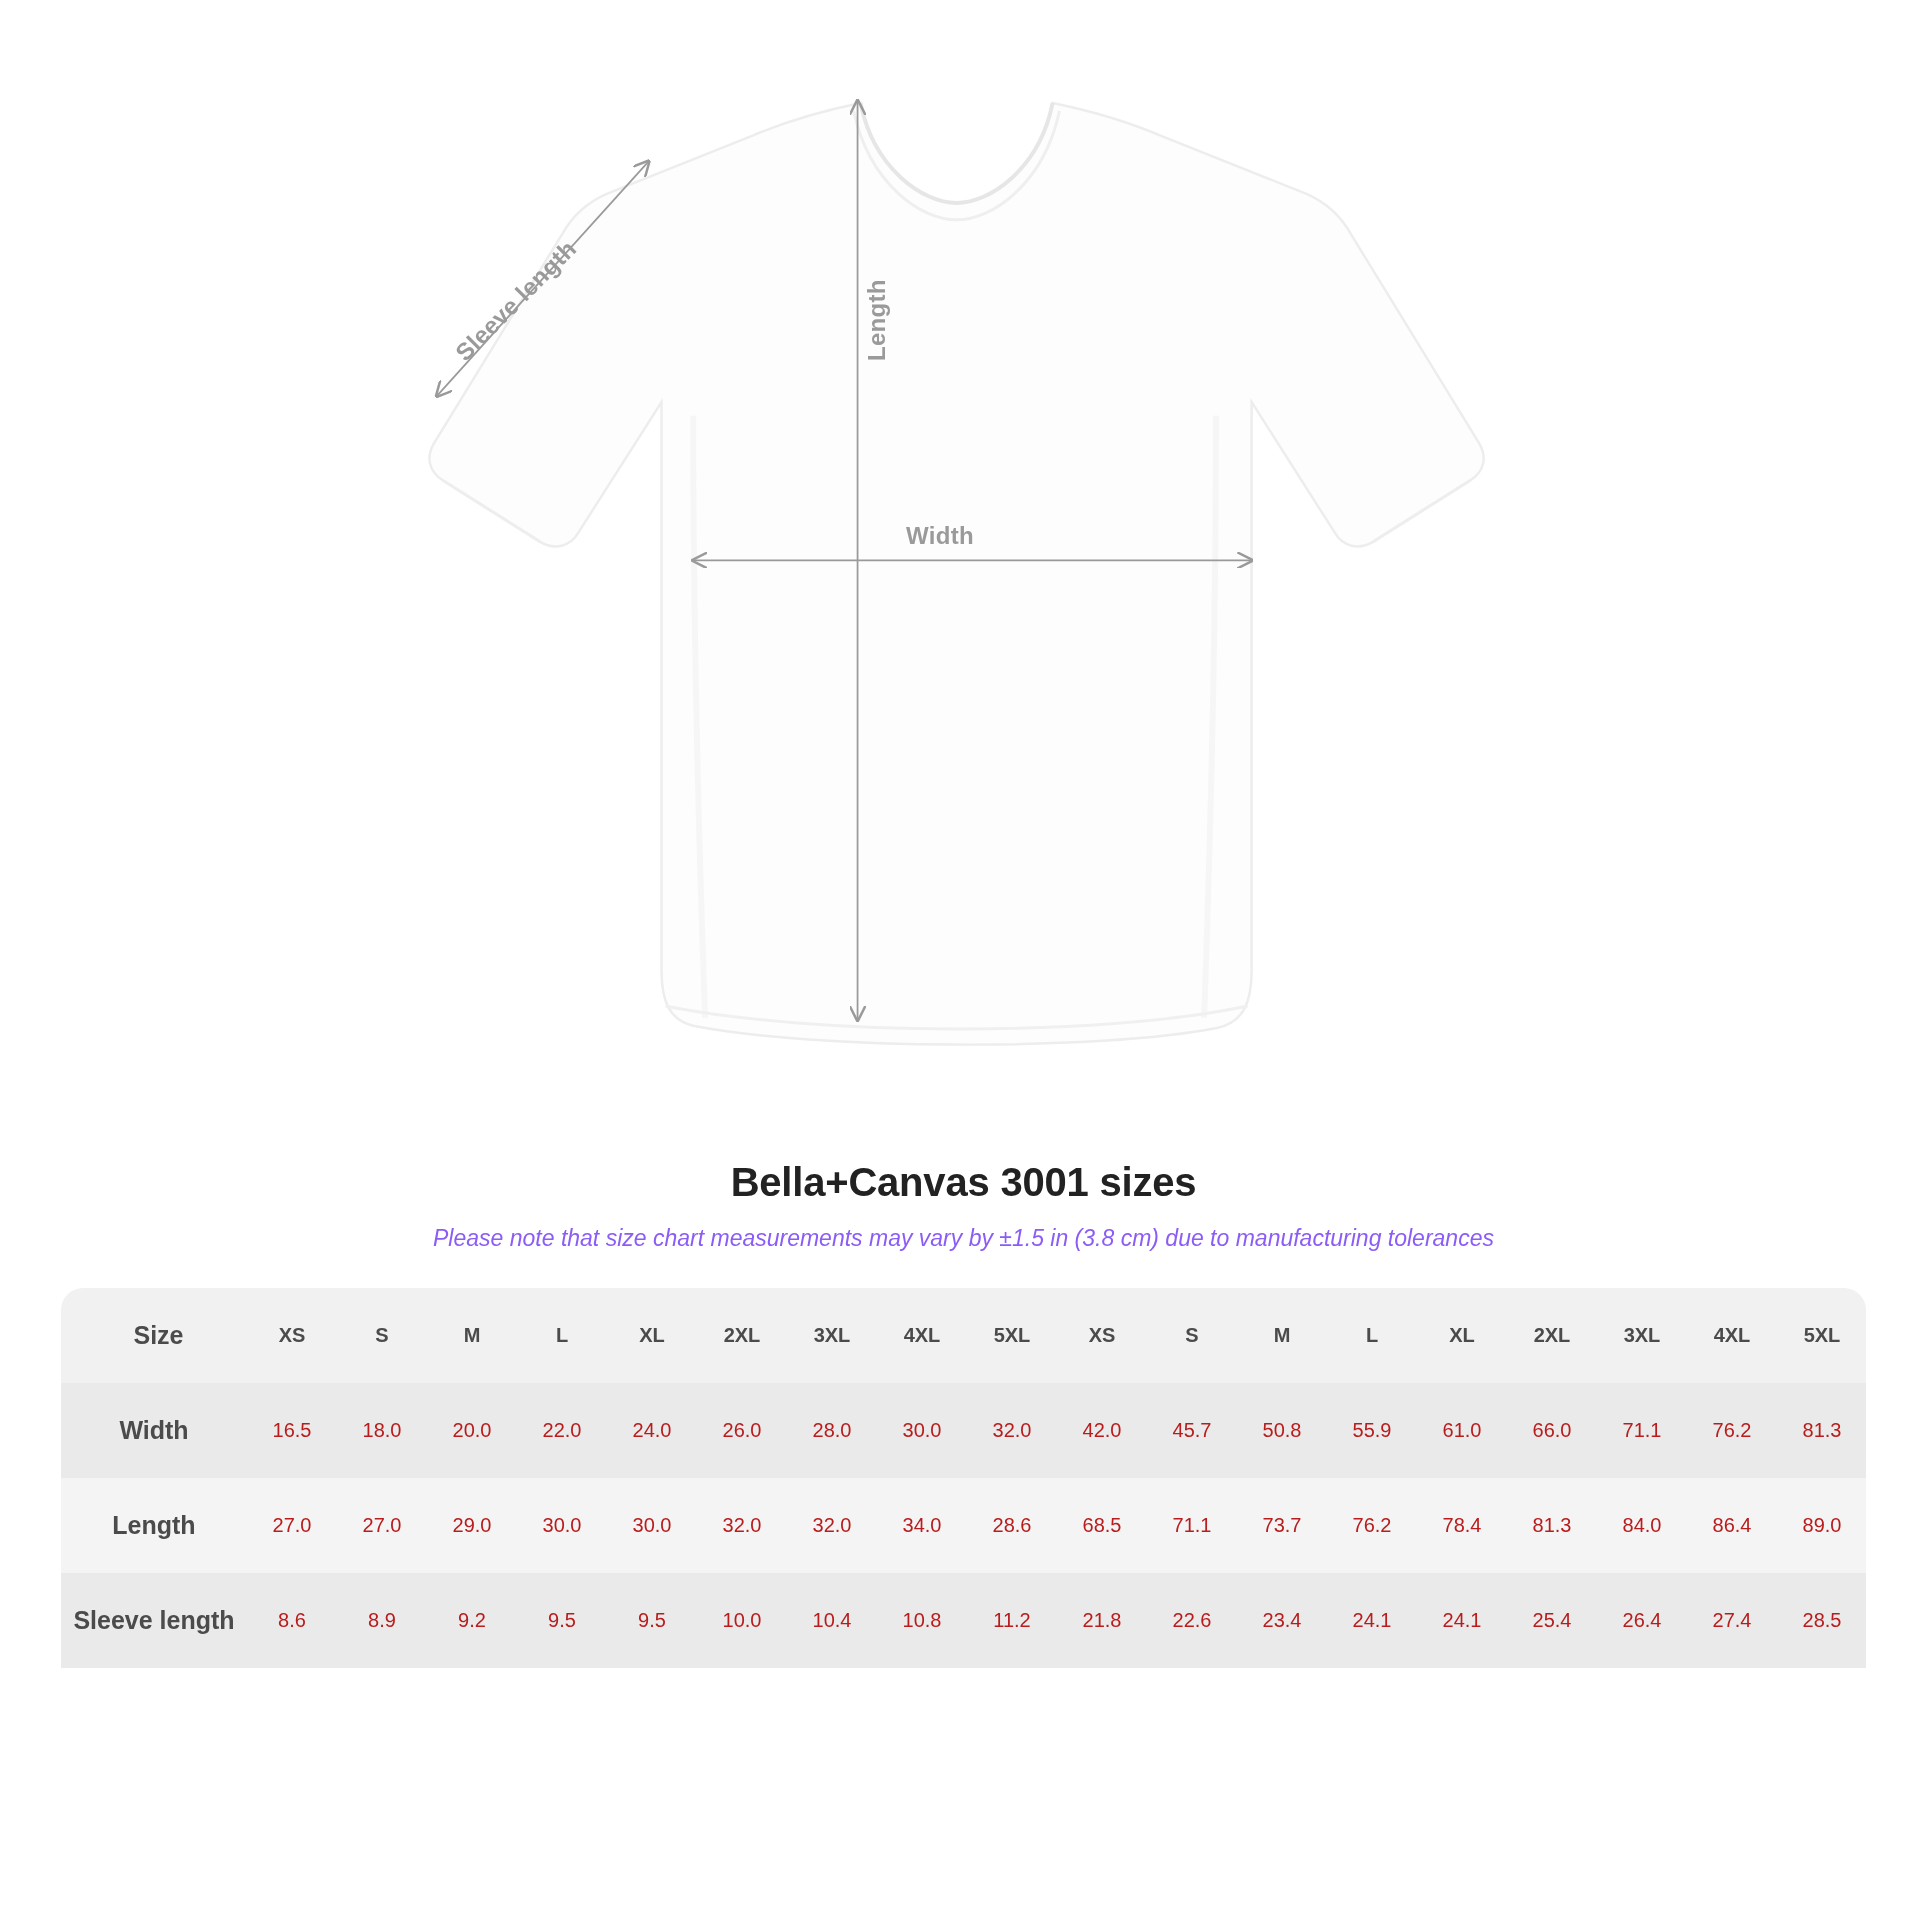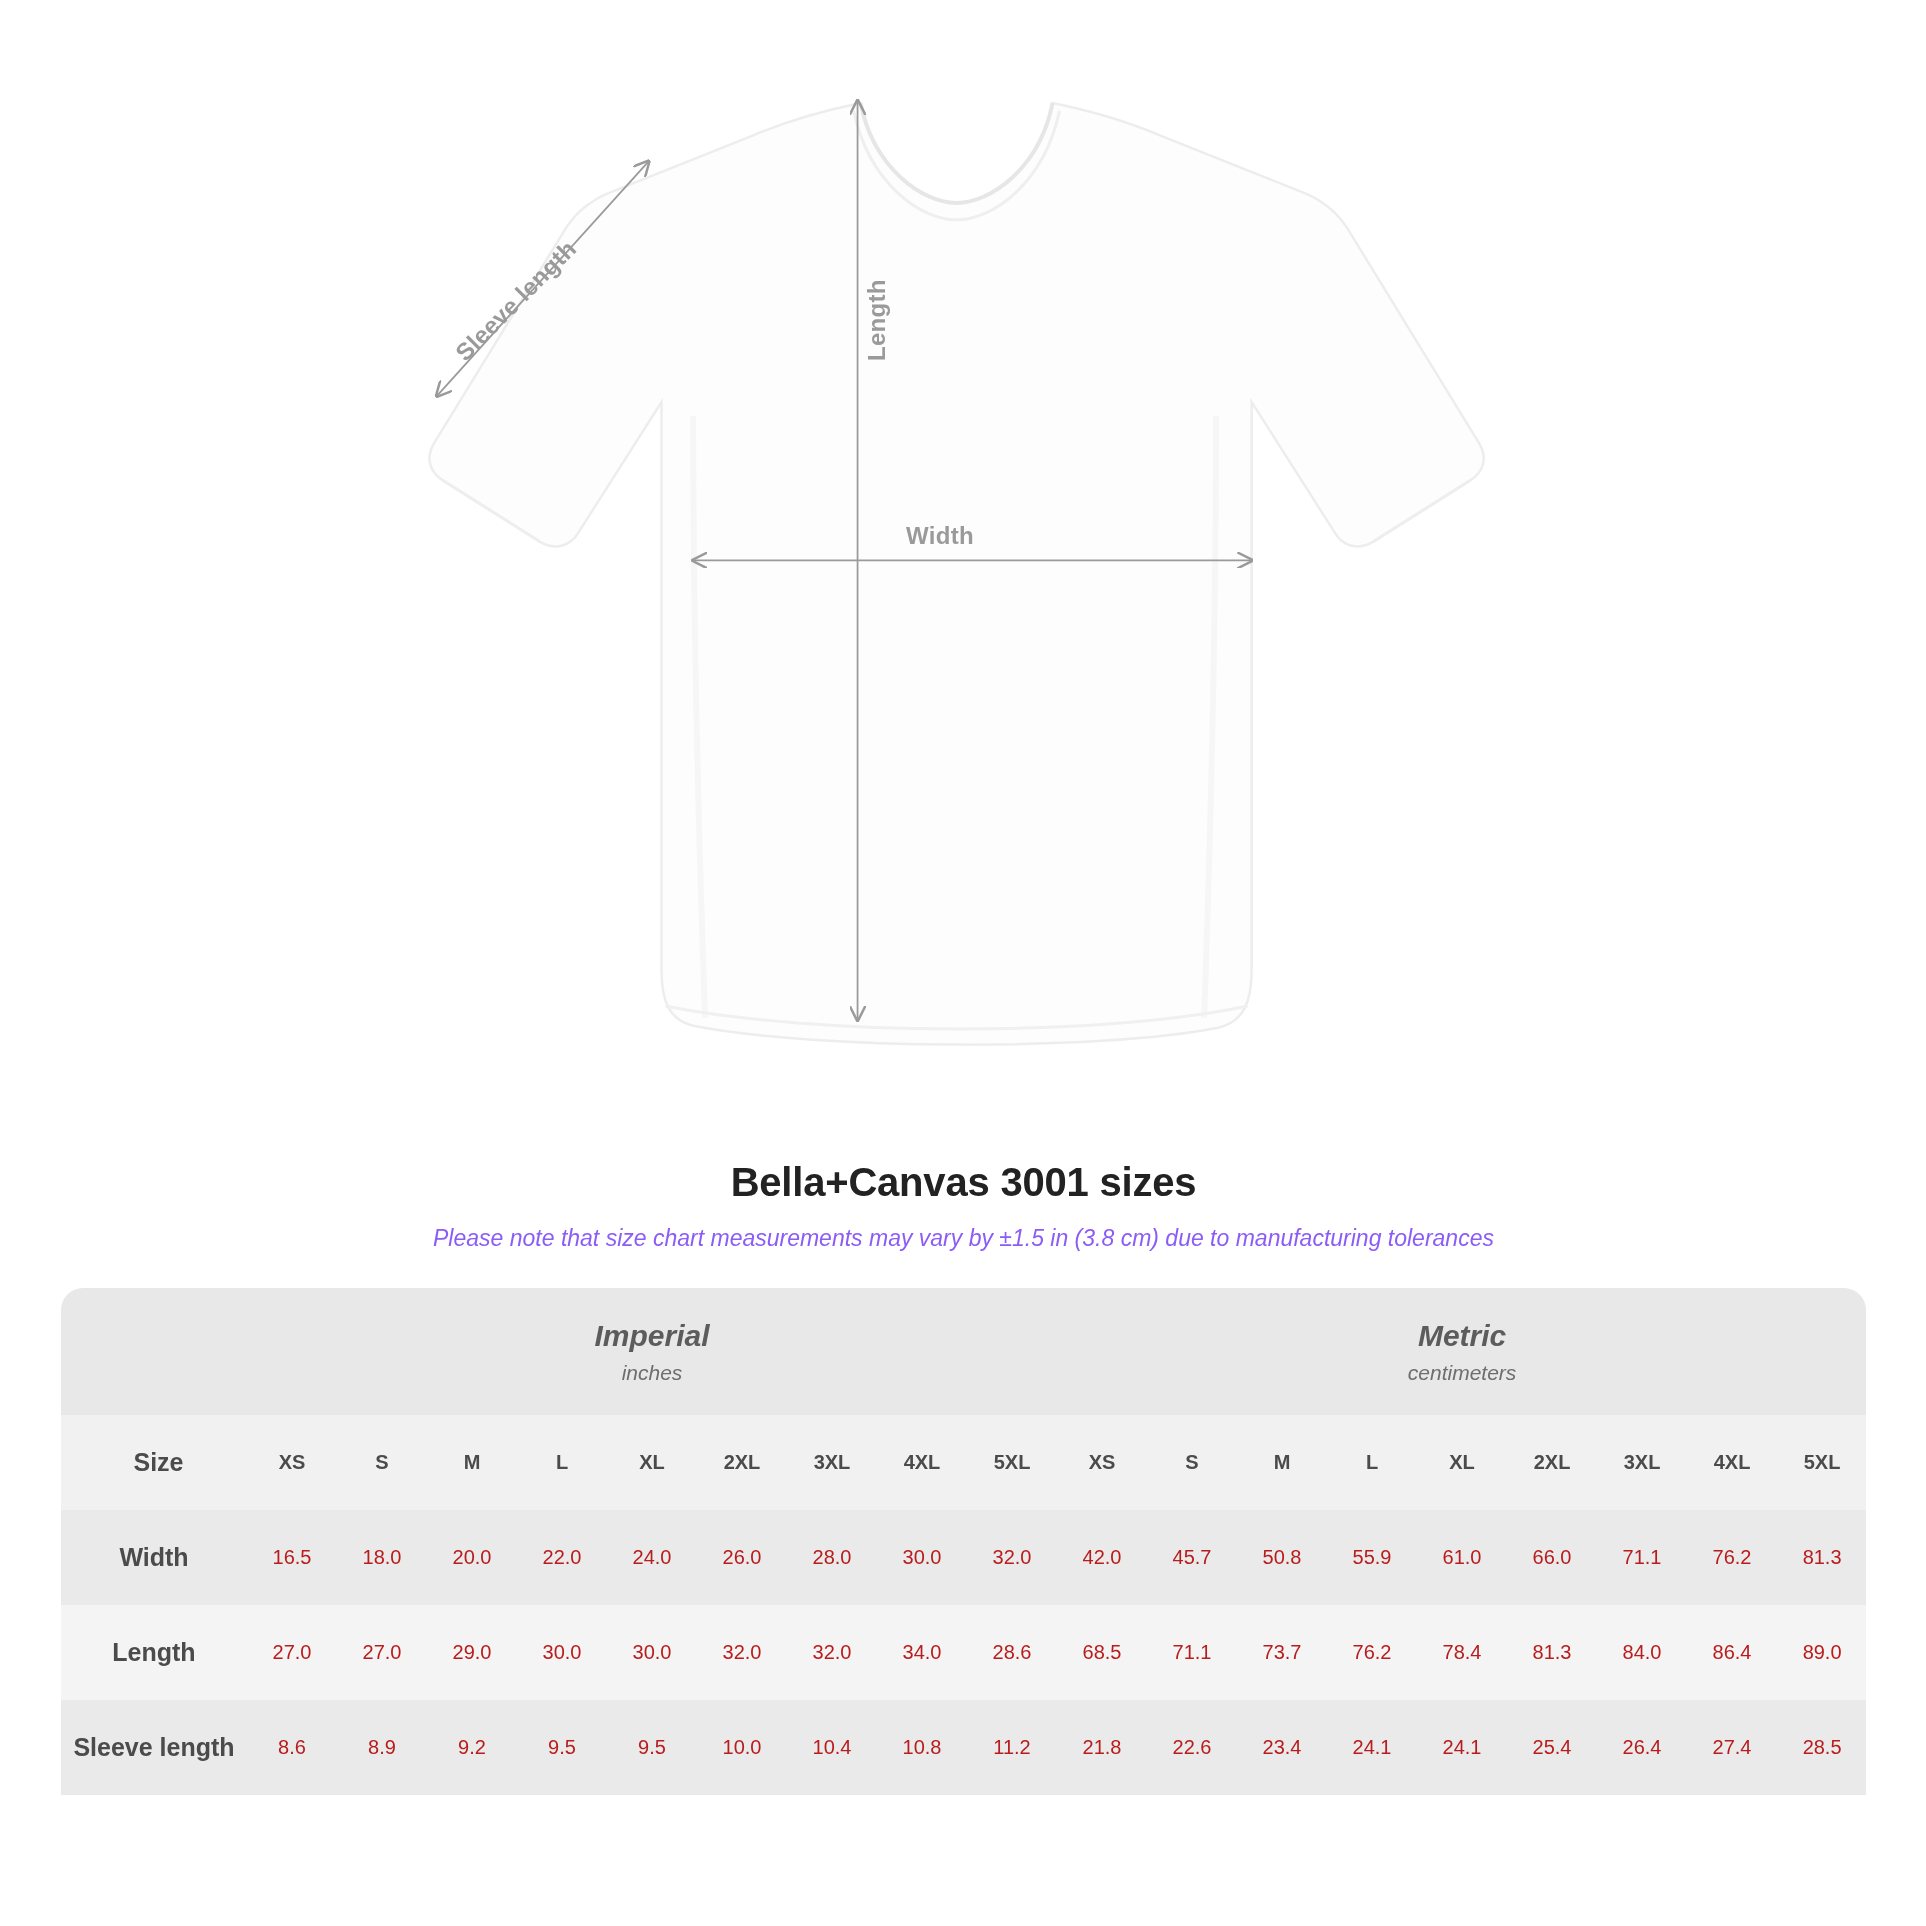--- a/index.html
+++ b/index.html
@@ -237,31 +237,20 @@
           <col class="col-cell">
           <col class="col-cell">
           <col class="col-cell">
           <col class="col-cell">
         <col class="col-cell">
           <col class="col-cell">
           <col class="col-cell">
           <col class="col-cell">
       </colgroup>
       <tbody>
-        <tr class="unit-head">
-          <td></td>
-          <td colspan="9">
-            <div class="unit-title">Imperial</div>
-            <div class="unit-sub">inches</div>
-          </td>
-          <td colspan="9">
-            <div class="unit-title">Metric</div>
-            <div class="unit-sub">centimeters</div>
-          </td>
-        </tr>
 
         <tr class="hdr-row">
           <td class="rowlabel">Size</td>
           <td>XS</td>
           <td>S</td>
           <td>M</td>
           <td>L</td>
           <td>XL</td>
           <td>2XL</td>
           <td>3XL</td>

